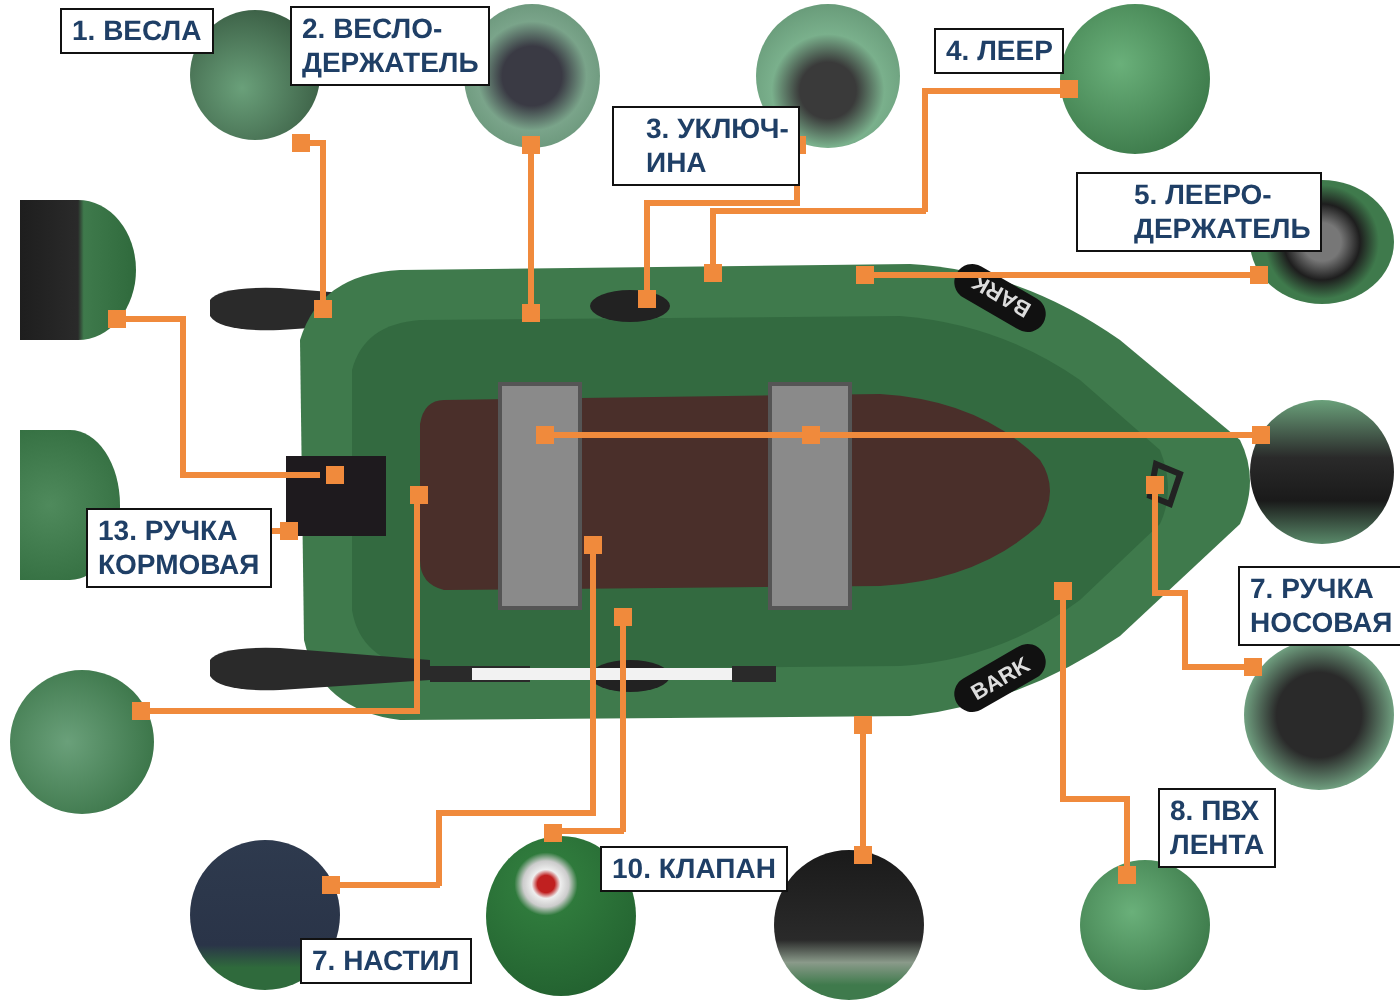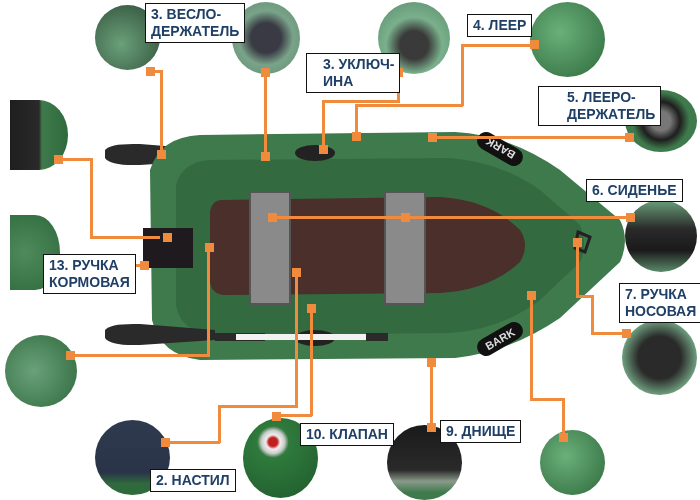--- a/index.html
+++ b/index.html
@@ -127,29 +127,30 @@
   <div class="dot" style="left:272px;top:412px;"></div>
   <div class="dot" style="left:292px;top:268px;"></div>
   <div class="dot" style="left:161px;top:438px;"></div>
   <div class="dot" style="left:205px;top:243px;"></div>
   <div class="dot" style="left:66px;top:351px;"></div>
   <div class="dot" style="left:54px;top:261px;"></div>
   <div class="dot" style="left:140px;top:261px;"></div>
   <div class="dot" style="left:54px;top:155px;"></div>
   <div class="dot" style="left:163px;top:233px;"></div>
 
-  <div class="label" style="left:145px;top:3px;">3. ВЕСЛО-
+  <div class="label" style="left:30px;top:4px;">1. ВЕСЛА</div>
+  <div class="label" style="left:145px;top:3px;">2. ВЕСЛО-
 ДЕРЖАТЕЛЬ</div>
   <div class="label" style="left:306px;top:53px;padding-left:16px;">3. УКЛЮЧ-
 ИНА</div>
   <div class="label" style="left:467px;top:14px;">4. ЛЕЕР</div>
   <div class="label" style="left:538px;top:86px;padding-left:28px;">5. ЛЕЕРО-
 ДЕРЖАТЕЛЬ</div>
-  <div class="label" style="left:586px;top:179px;">6. СИДЕНЬЕ</div>
   <div class="label" style="left:619px;top:283px;">7. РУЧКА
 НОСОВАЯ</div>
-  <div class="label" style="left:440px;top:420px;">9. ДНИЩЕ</div>
+  <div class="label" style="left:579px;top:394px;">8. ПВХ
+ЛЕНТА</div>
   <div class="label" style="left:300px;top:423px;text-align:center;">10. КЛАПАН</div>
-  <div class="label" style="left:150px;top:469px;">2. НАСТИЛ</div>
+  <div class="label" style="left:150px;top:469px;">7. НАСТИЛ</div>
   <div class="label" style="left:43px;top:254px;">13. РУЧКА
 КОРМОВАЯ</div>
 
 </div>
 
 </body></html>

